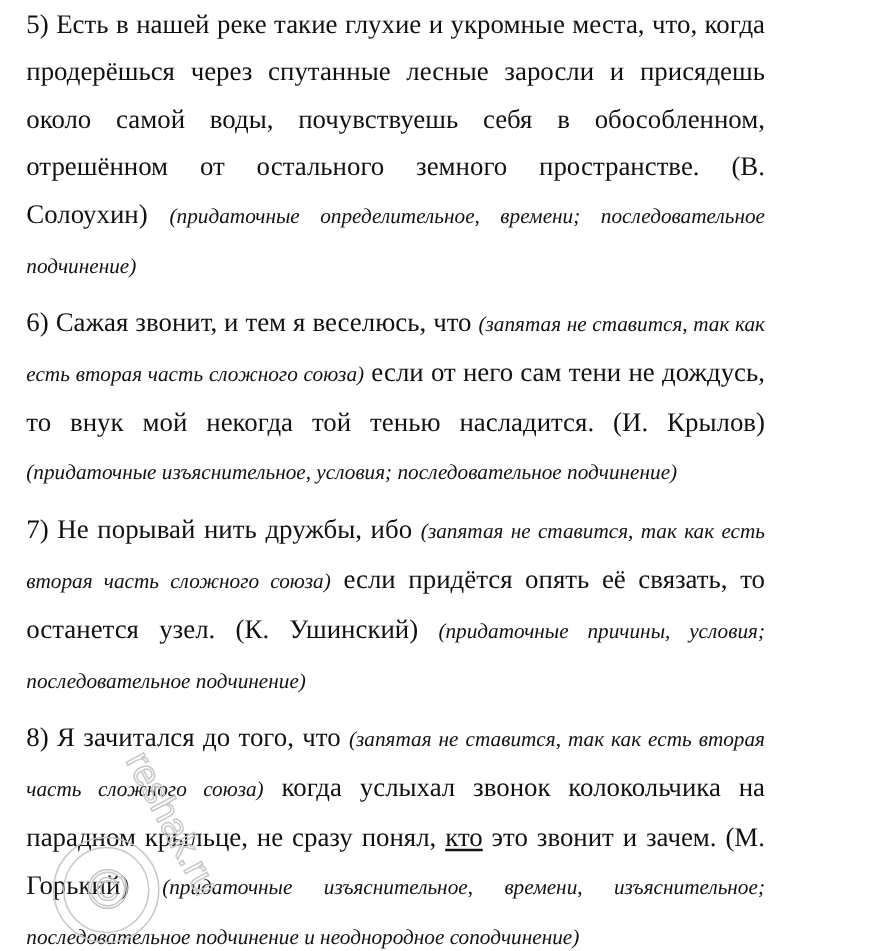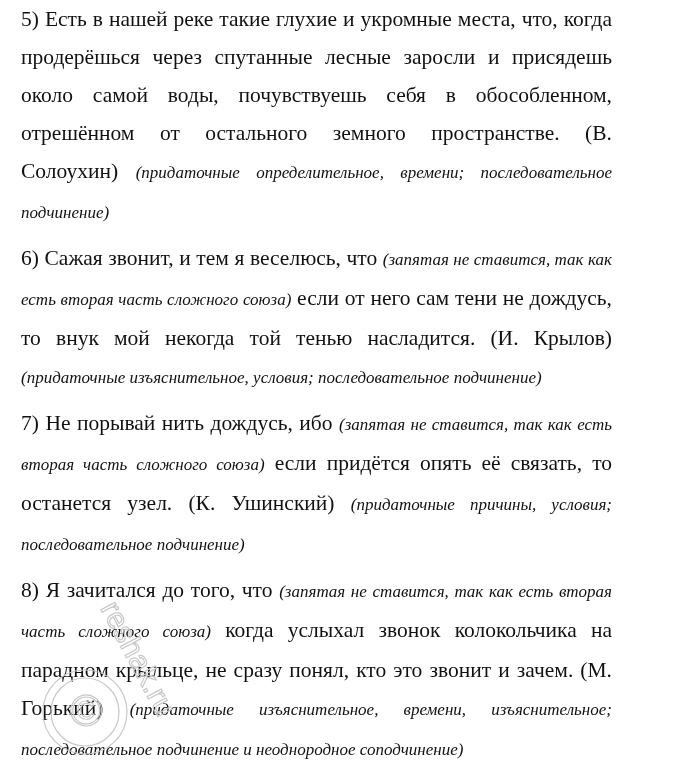--- a/index.html
+++ b/index.html
@@ -10,21 +10,21 @@
   }
   .doc { position: absolute; left: 1px; top: 0; width: 591px; margin-left: 20px; }
   .para {
     font-size: 21.5px;
     line-height: 38px;
     text-align: justify;
     text-align-last: left;
     margin: 0 0 7px 0;
   }
   .para .note { font-style: italic; font-size: 17px; }
-  .ul { }
+  .ul { text-decoration: underline; }
   .task { font-size: 17px; line-height: 38px; margin: 0 0 7px 0; }
   .task b { font-weight: bold; }
   .wm {
     position: absolute; left: 30px; top: 600px; width: 170px; height: 170px;
     pointer-events: none;
   }
 </style>
 </head>
 <body>
 
@@ -32,21 +32,21 @@
 
   <p class="para">
     <span>5)</span><span> Есть в нашей реке такие глухие и укромные места, что, когда продерёшься через спутанные лесные заросли и присядешь около самой воды, почувствуешь себя в обособленном, отрешённом от остального земного пространстве. (В. Солоухин) </span><span class="note">(придаточные определительное, времени; последовательное подчинение)</span>
   </p>
 
   <p class="para">
     <span>6)</span><span> Сажая звонит, и тем я веселюсь, что </span><span class="note">(запятая не ставится, так как есть вторая часть сложного союза)</span><span> если от него сам тени не дождусь, то внук мой некогда той тенью насладится. (И. Крылов) </span><span class="note">(придаточные изъяснительное, условия; последовательное подчинение)</span>
   </p>
 
   <p class="para">
-    <span>7)</span><span> Не порывай нить дождусь, ибо </span><span class="note">(запятая не ставится, так как есть вторая часть сложного союза)</span><span> если придётся опять её связать, то останется узел. (К. Ушинский) </span><span class="note">(придаточные причины, условия; последовательное подчинение)</span>
+    <span>7)</span><span> Не порывай нить дружбы, ибо </span><span class="note">(запятая не ставится, так как есть вторая часть сложного союза)</span><span> если придётся опять её связать, то останется узел. (К. Ушинский) </span><span class="note">(придаточные причины, условия; последовательное подчинение)</span>
   </p>
 
   <p class="para">
     <span>8)</span><span> Я зачитался до того, что </span><span class="note">(запятая не ставится, так как есть вторая часть сложного союза)</span><span> когда услыхал звонок колокольчика на парадном крыльце, не сразу понял, </span><span class="ul">кто</span><span> это звонит и зачем. (М. Горький) </span><span class="note">(придаточные изъяснительное, времени, изъяснительное; последовательное подчинение и неоднородное соподчинение)</span>
   </p>
 
   <p class="task">
     <b>2.</b><span> См. задание 1.</span>
   </p>
 

